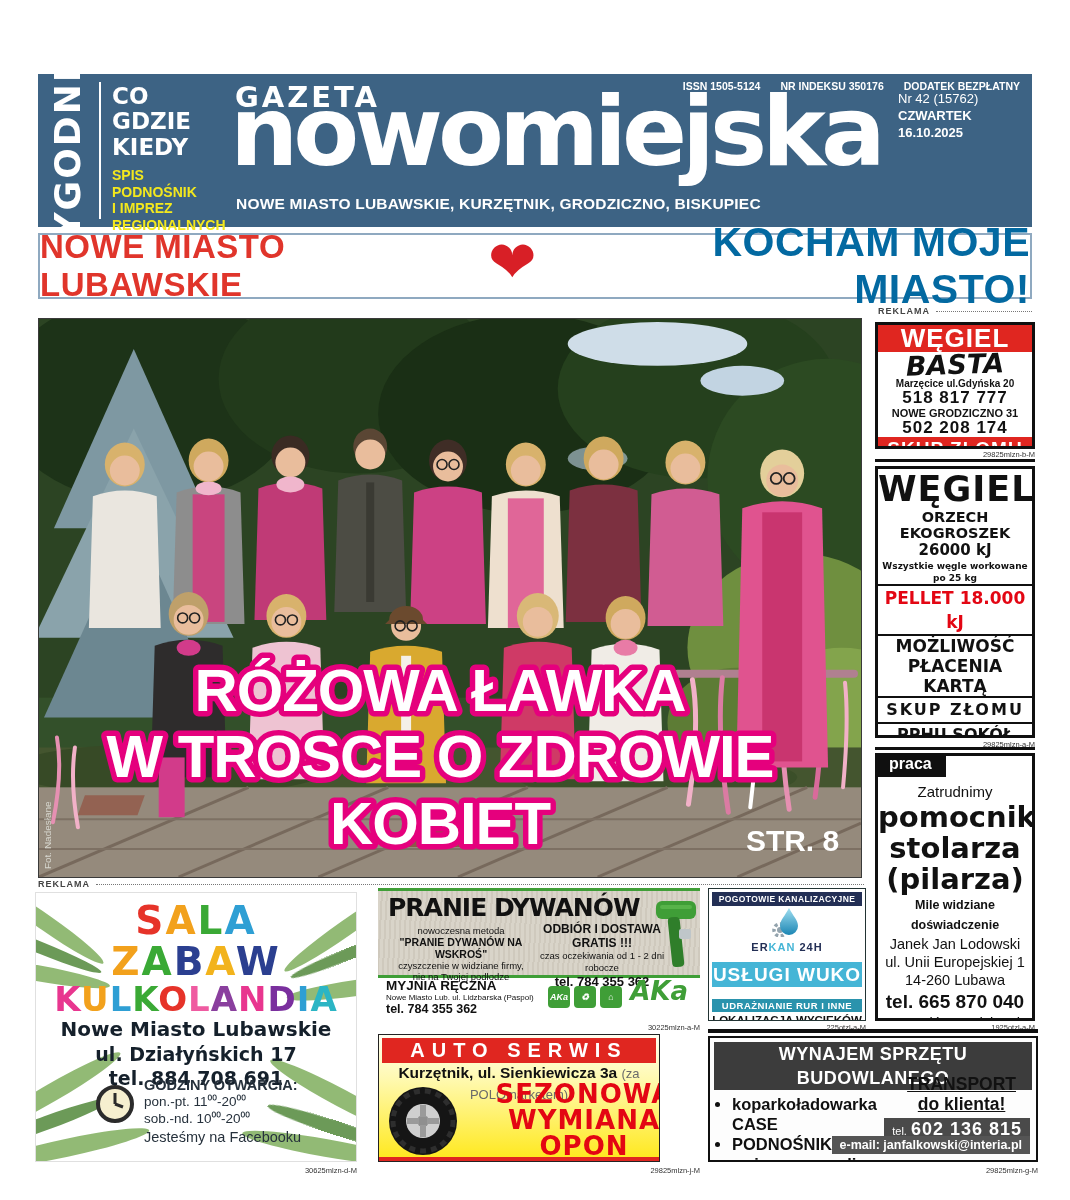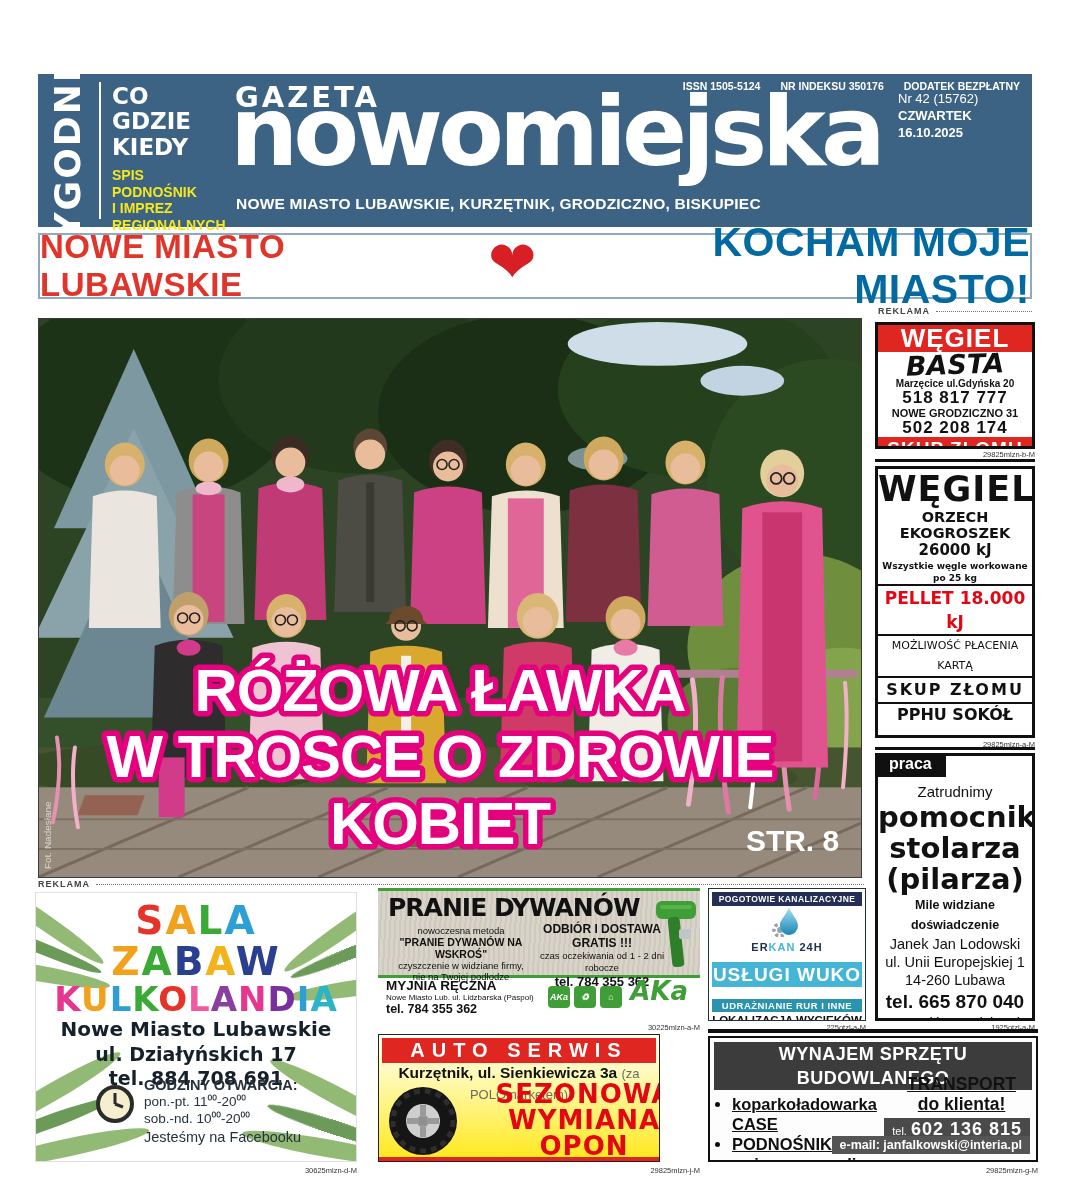--- a/index.html
+++ b/index.html
@@ -51,21 +51,21 @@
   .basta-skup{font-size:19px;line-height:24px;letter-spacing:1px;}
   .adcode{font-size:7.5px;color:#333;text-align:right;}
   #ad-sokol{left:875px;top:466px;width:160px;height:272px;border:3px solid #101010;box-sizing:border-box;background:#fff;
             text-align:center;overflow:hidden;font-family:"DejaVu Sans",sans-serif;}
   .sokol-title{font-size:35px;font-weight:bold;line-height:40px;letter-spacing:1px;}
   .sokol-l1{font-size:14.5px;font-weight:bold;line-height:16px;}
   .sokol-l2{font-size:15px;font-weight:bold;line-height:19px;}
   .sokol-l3{font-size:9px;font-weight:bold;line-height:12px;}
   .sokol-sec{border-top:2px solid #101010;}
   .sokol-pellet{color:#e30613;font-size:17px;font-weight:bold;line-height:24px;}
-  .sokol-karta{font-size:11px;font-weight:normal;line-height:20px;}
+  .sokol-karta{font-size:17px;font-weight:bold;line-height:20px;}
   .sokol-skup{font-size:16px;font-weight:bold;line-height:24px;letter-spacing:2px;}
   .sokol-firm{font-size:16px;font-weight:bold;line-height:22px;}
   .sokol-city{font-size:9.5px;}
   #ad-praca{left:875px;top:753px;width:160px;height:268px;border:3px solid #101010;box-sizing:border-box;background:#fff;
             text-align:center;overflow:hidden;}
   .praca-tab{position:absolute;left:-3px;top:-3px;background:#101010;color:#fff;font-weight:bold;font-size:16px;
              padding:2px 14px 4px;}
   .praca-body{margin-top:26px;line-height:1.15;}
   .praca-intro{font-size:15px;line-height:20px;}
   .praca-pos{font-size:29px;font-weight:bold;line-height:31px;font-family:"DejaVu Sans",sans-serif;}
@@ -135,21 +135,21 @@
   .wuko-main{margin:12px 3px;background:#45b5d6;color:#fff;font-weight:bold;font-size:19px;line-height:25px;letter-spacing:1px;}
   .wuko-sub{margin:0 3px;background:#2a93ad;color:#fff;font-weight:bold;font-size:9.5px;line-height:13px;letter-spacing:.5px;}
   .wuko-l1{font-size:11.5px;font-weight:bold;line-height:13px;margin-top:2px;}
   .wuko-l2{font-size:10px;font-weight:bold;line-height:11px;}
   
   #ad-wynajem{left:708px;top:1036px;width:330px;height:126px;border:2px solid #101010;box-sizing:border-box;
               background:#fdfdfd;overflow:hidden;}
   .wynajem-banner{margin:4px;background:#3c3c3c;color:#fff;font-weight:bold;font-size:18px;line-height:24px;
                   text-align:center;letter-spacing:.5px;}
   .wynajem-bullets{margin:2px 0 0 6px;padding-left:16px;width:190px;font-weight:bold;font-size:16.5px;line-height:1.22;
-                   color:#101010;text-decoration:underline;}
+                   color:#101010;}
   .wynajem-transport{position:absolute;right:20px;top:36px;text-align:center;font-weight:bold;font-size:17.5px;
                      line-height:20px;text-decoration:underline;}
   .wynajem-tel{position:absolute;right:6px;top:80px;background:#4a4a4a;color:#fff;padding:1px 8px 2px;font-weight:bold;}
   .wynajem-tel .lbl{font-size:11px;font-weight:normal;margin-right:4px;}
   .wynajem-tel .num{font-size:18px;letter-spacing:1px;}
   .wynajem-email{position:absolute;right:6px;bottom:6px;background:#555;color:#fff;padding:2px 8px;font-weight:bold;
                  font-size:12.5px;}
 </style>
 </head>
 <body>

